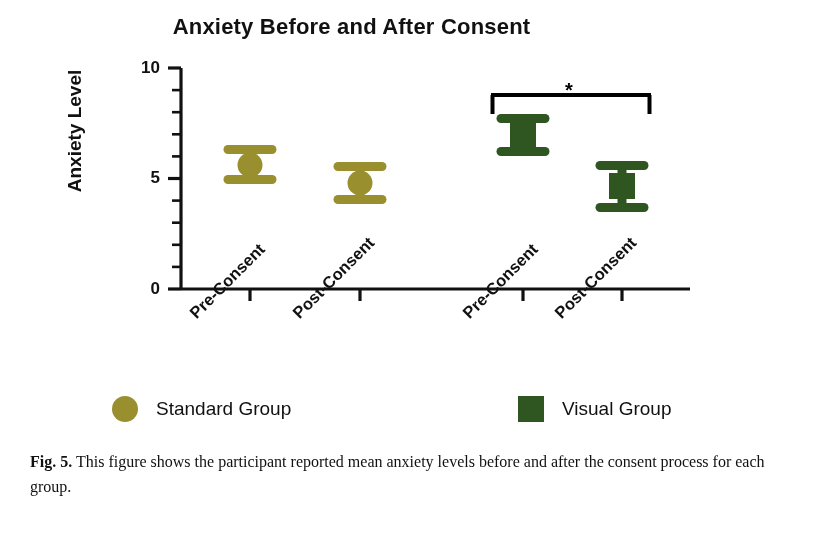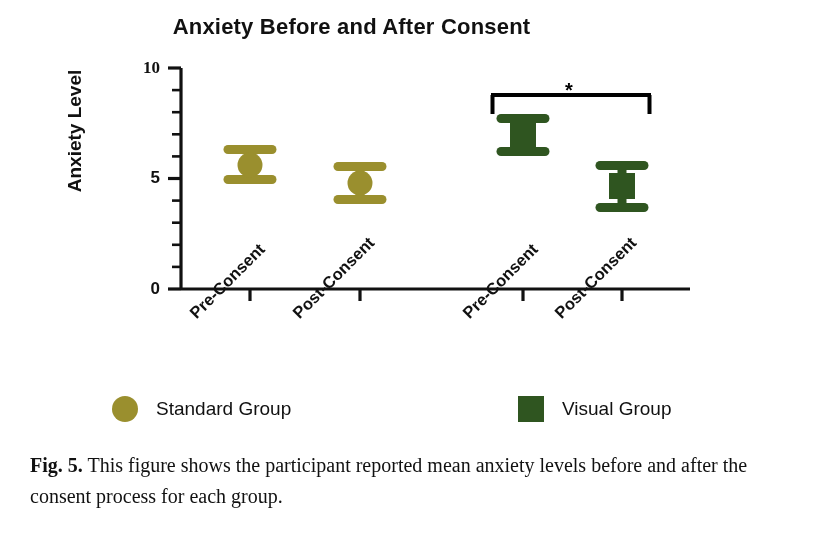--- a/index.html
+++ b/index.html
@@ -122,38 +122,38 @@
     white-space: nowrap;
   }
 
   
   #caption {
     position: absolute;
     left: 30px;
     top: 450px;
     width: 760px;
     font-family: "Liberation Serif", serif;
-    font-size: 20px;
+    font-size: 16px;
     line-height: 1.55;
     color: #111111;
   }
   #caption-label {
     font-weight: bold;
   }
 </style>
 </head>
 <body style="background: rgb(255, 255, 255);">
 
 <div id="figure">
 
   <div id="chart-title">Anxiety Before and After Consent</div>
 
   <div id="y-axis-title">Anxiety Level</div>
 
-  <div class="y-tick-label" style="left:120px; top:58px;font-family:Liberation Serif, serif;">10</div>
+  <div class="y-tick-label" style="left:120px; top:58px;">10</div>
   <div class="y-tick-label" style="left:120px; top:168px;">5</div>
   <div class="y-tick-label" style="left:120px; top:279px;">0</div>
 
   <div id="plot">
     <svg width="813" height="440" viewBox="0 0 813 440" xmlns="http://www.w3.org/2000/svg">
 
       <line x1="181" y1="68" x2="181" y2="289" stroke="#111111" stroke-width="3.2"></line>
 
       <line x1="181" y1="289" x2="690" y2="289" stroke="#111111" stroke-width="3.2"></line>
 

